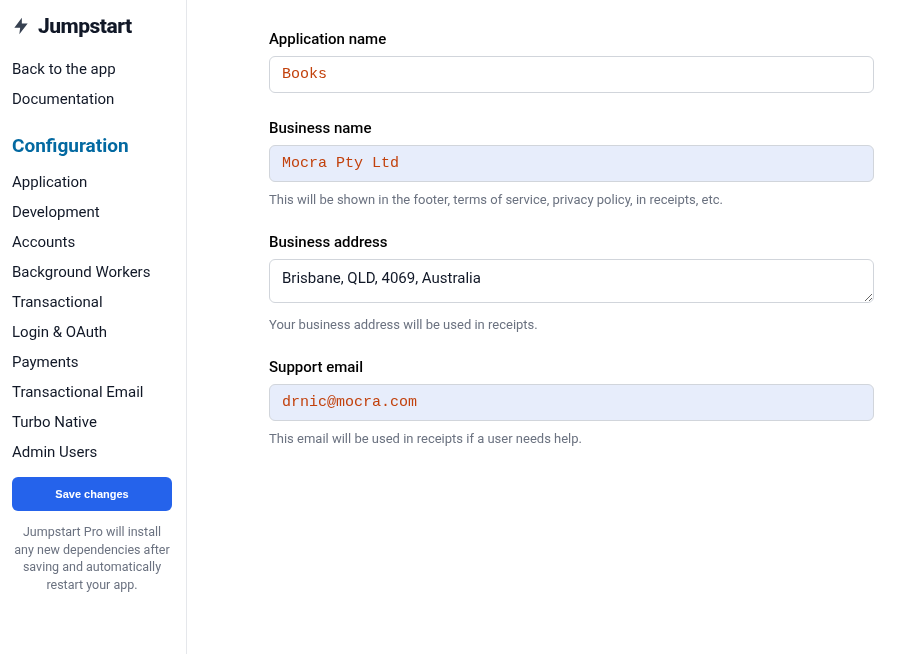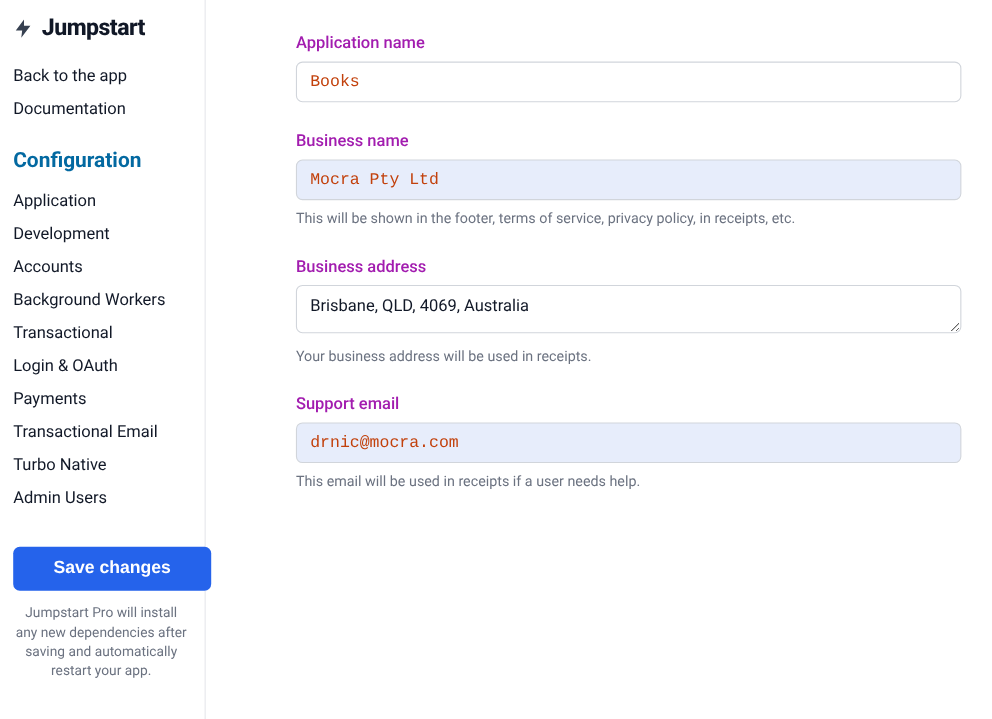--- a/index.html
+++ b/index.html
@@ -59,28 +59,28 @@
     .nav-list {
       list-style: none;
     }
     .nav-list li {
       font-size: 15px;
       color: #111827;
       padding: 6px 0;
       cursor: pointer;
     }
     .save-button {
-      margin-top: 30px;
-      width: 180px;
+      margin-top: 10px;
+      width: 160px;
       background: #2563eb;
       color: #fff;
       border: none;
       border-radius: 6px;
       padding: 11px 0;
-      font-size: 16px;
+      font-size: 11px;
       font-weight: 600;
       cursor: pointer;
     }
     .save-note {
       margin-top: 12px;
       font-size: 12.5px;
       color: #6b7280;
       line-height: 1.4;
       max-width: 160px;
       text-align: center;
@@ -89,21 +89,21 @@
       flex: 1;
       padding: 30px 28px 20px 82px;
     }
     .form-group {
       margin-bottom: 26px;
     }
     .form-label {
       display: block;
       font-size: 15px;
       font-weight: 500;
-      color: #a21caf;
+      color: #000000;
       margin-bottom: 8px;
     }
     .text-input {
       width: 100%;
       max-width: 606px;
       padding: 9px 12px;
       font-size: 15px;
       border: 1px solid #d1d5db;
       border-radius: 6px;
       color: #c2410c;

